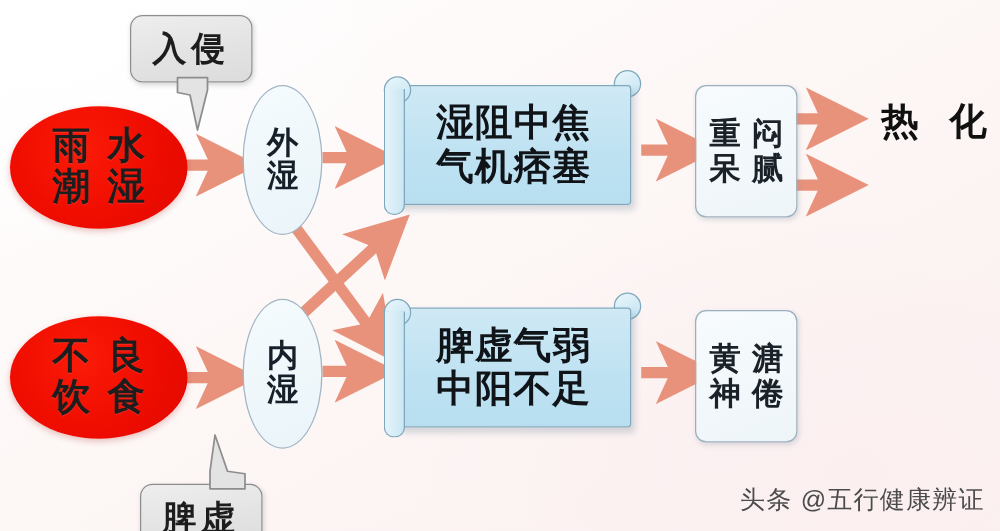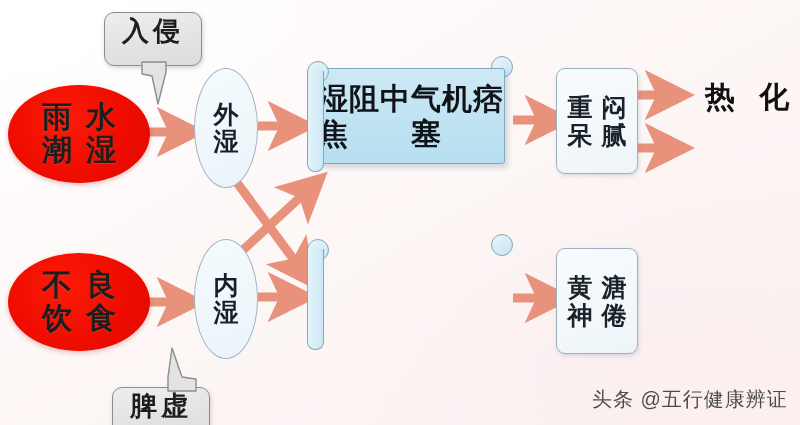--- a/index.html
+++ b/index.html
@@ -75,21 +75,21 @@
     position: absolute;
     left: 14px;
     top: 6px;
     right: 6px;
     bottom: 16px;
     background: linear-gradient(180deg, #cfe9f5 0%, #bfe2f2 55%, #b7dff0 100%);
     border: 1.5px solid #7fa8bd;
     border-radius: 3px;
     box-shadow: 3px 4px 5px rgba(120,140,155,0.30);
     display: flex;
-    flex-direction: row;
+    flex-direction: column;
     align-items: center;
     justify-content: center;
   }
   .scroll-body span {
     font-size: 30px;
     font-weight: 700;
     color: #101418;
     line-height: 1.18;
     letter-spacing: 1px;
     font-family: "Liberation Sans", "DejaVu Sans", sans-serif;
@@ -145,20 +145,21 @@
     white-space: nowrap;
     font-family: "Liberation Sans", "DejaVu Sans", sans-serif;
   }
 
   
   .callout {
     background: linear-gradient(170deg, #eeeeee 0%, #e3e3e3 55%, #dcdcdc 100%);
     border: 1.4px solid #8d8d8d;
     border-radius: 10px;
     display: flex;
+    align-items: center;
     justify-content: center;
     box-shadow: 1px 2px 4px rgba(120,120,120,0.30);
   }
   .callout span {
     font-size: 27px;
     font-weight: 600;
     color: #1d1d1d;
     letter-spacing: 4px;
     font-family: "Liberation Serif", "DejaVu Serif", serif;
   }
@@ -269,20 +270,24 @@
     <div class="scroll-body">
       <span>湿阻中焦</span>
       <span>气机痞塞</span>
     </div>
     <div class="curl" style="left:4px; top:-1px;"></div>
     <div class="curl-left-tail" style="top:9px; height:100px;"></div>
   </div>
 
   <div class="abs scroll-wrap" style="left:303px; top:240px; width:208px; height:118px;">
     <div class="curl" style="right:-2px; top:-6px;"></div>
+    <div class="scroll-body">
+      <span>脾虚气弱</span>
+      <span>中阳不足</span>
+    </div>
     <div class="curl" style="left:4px; top:-1px;"></div>
     <div class="curl-left-tail" style="top:9px; height:100px;"></div>
   </div>
 
   <div class="abs lightbox" style="left:556px; top:68px; width:80px; height:104px;">
     <div class="grid2">
       <span>重</span>
       <span>闷</span>
       <span>呆</span>
       <span>腻</span>

